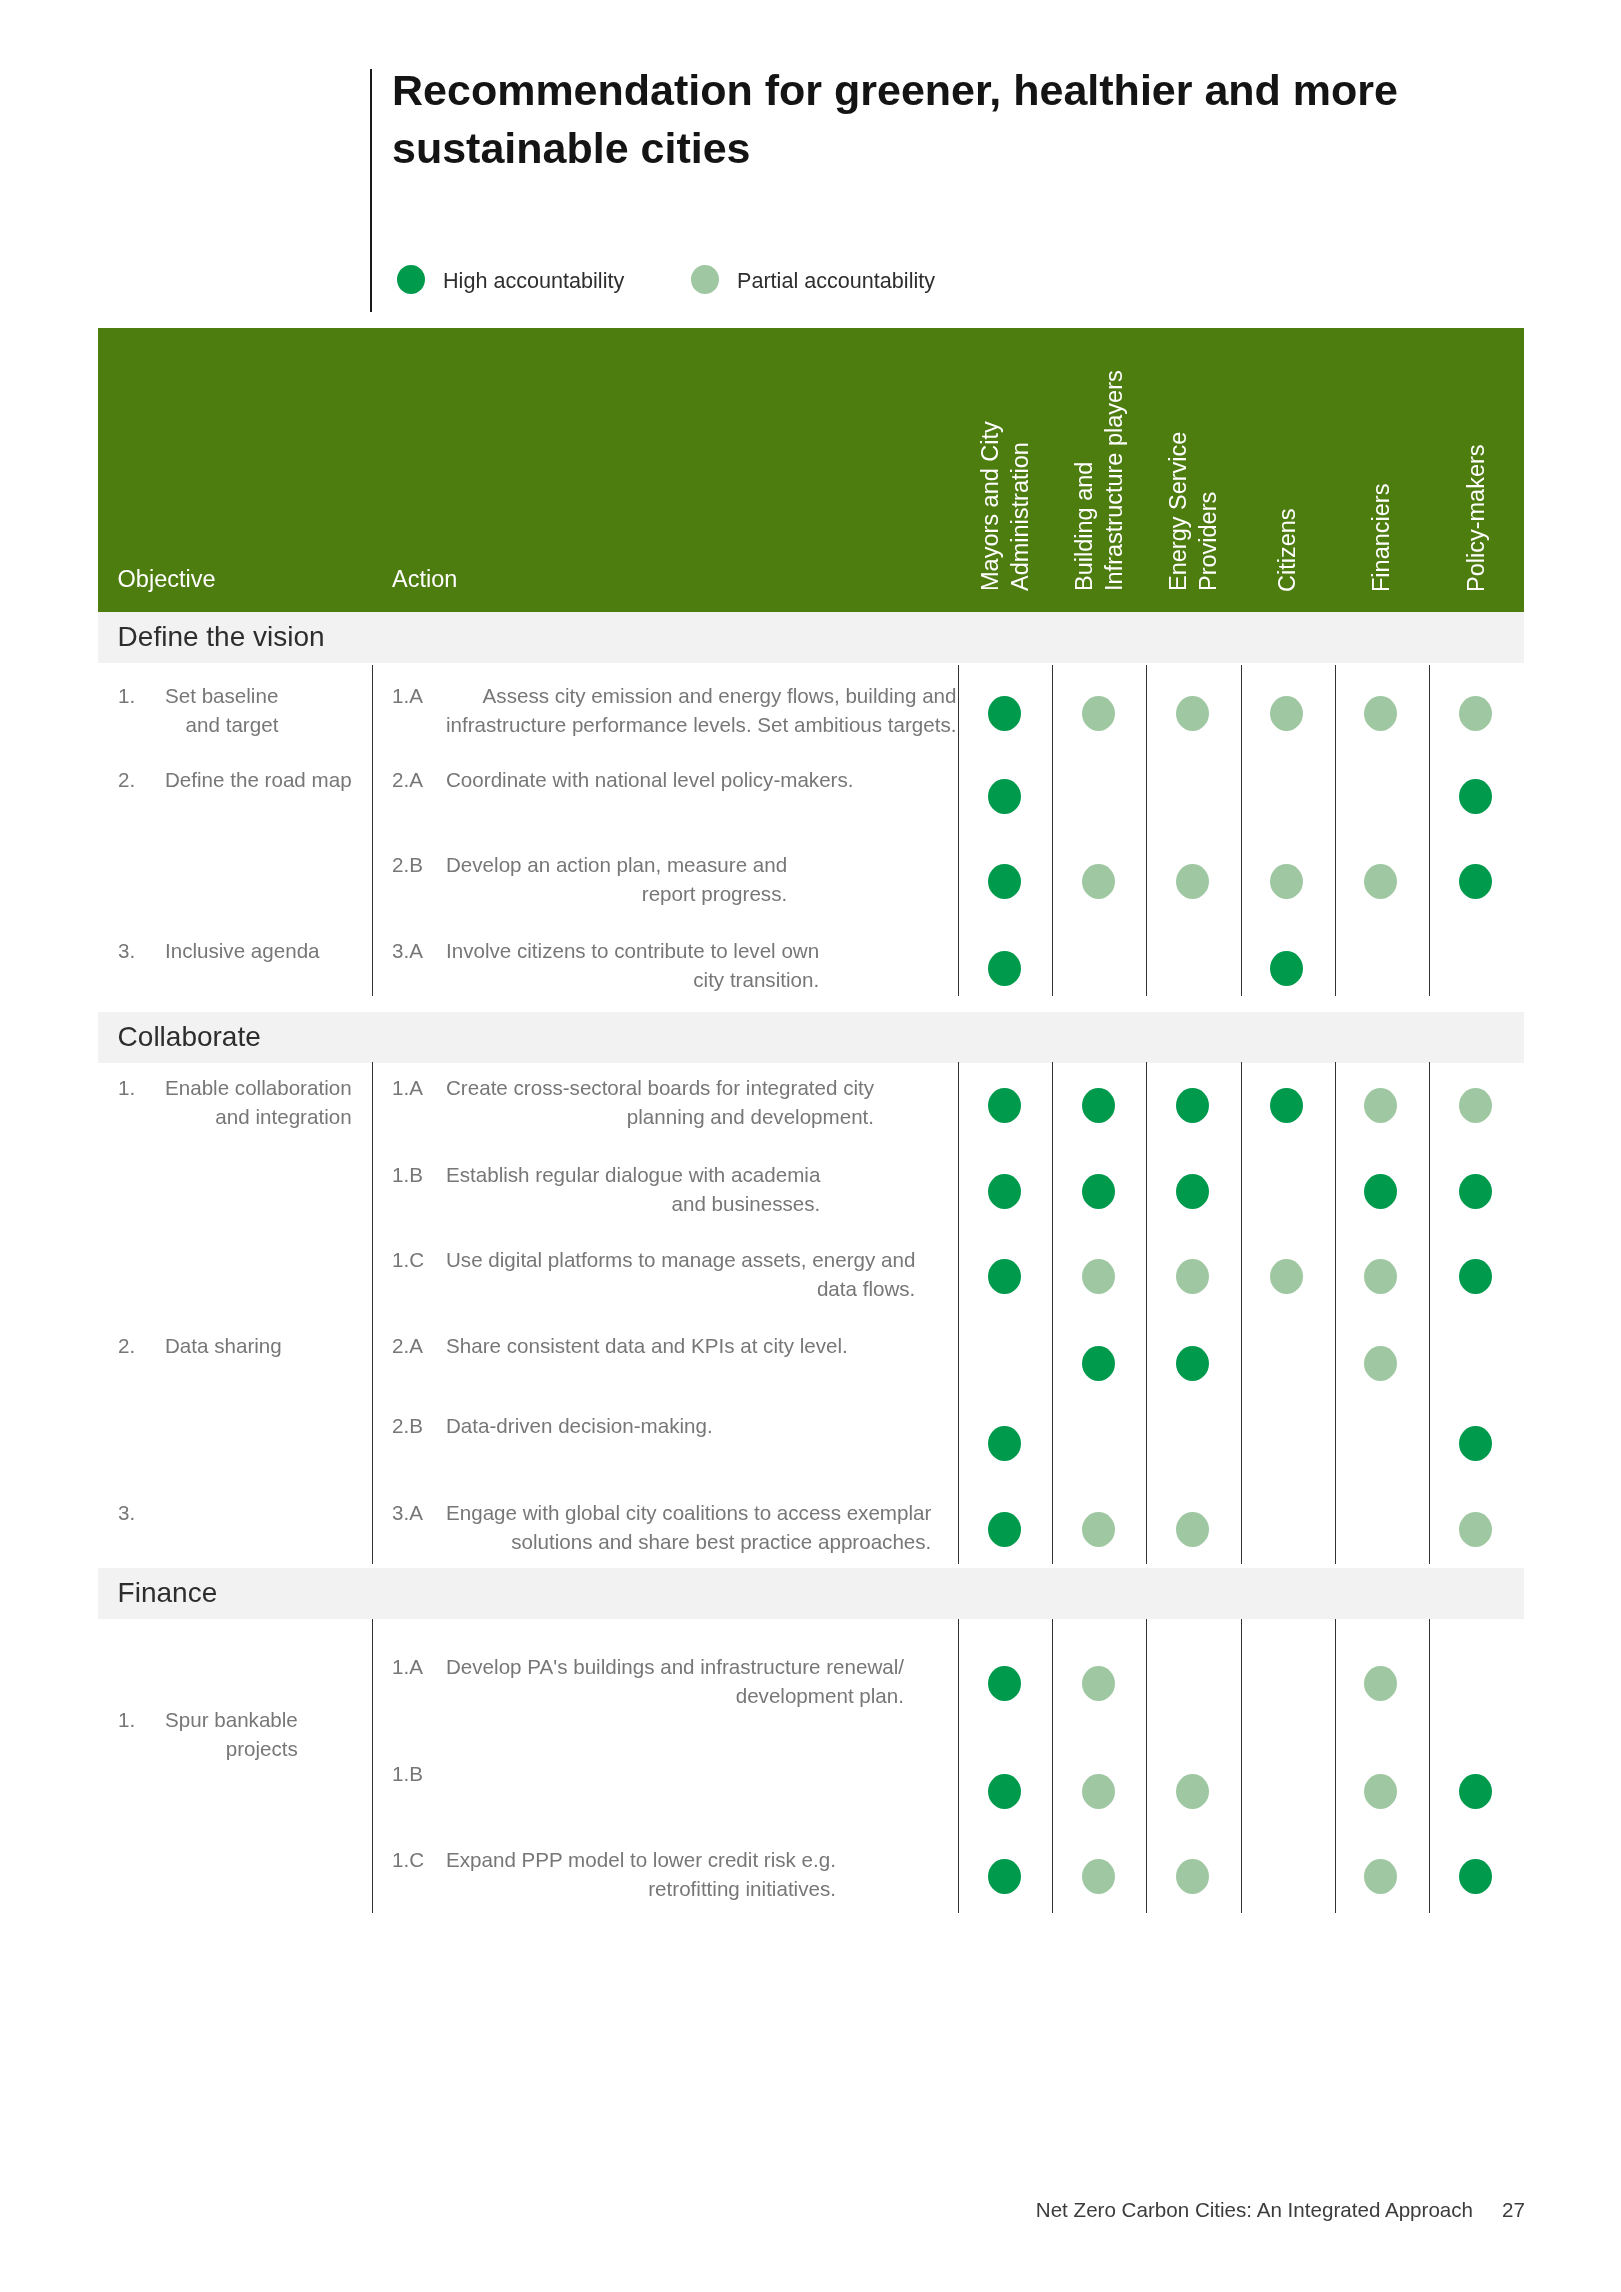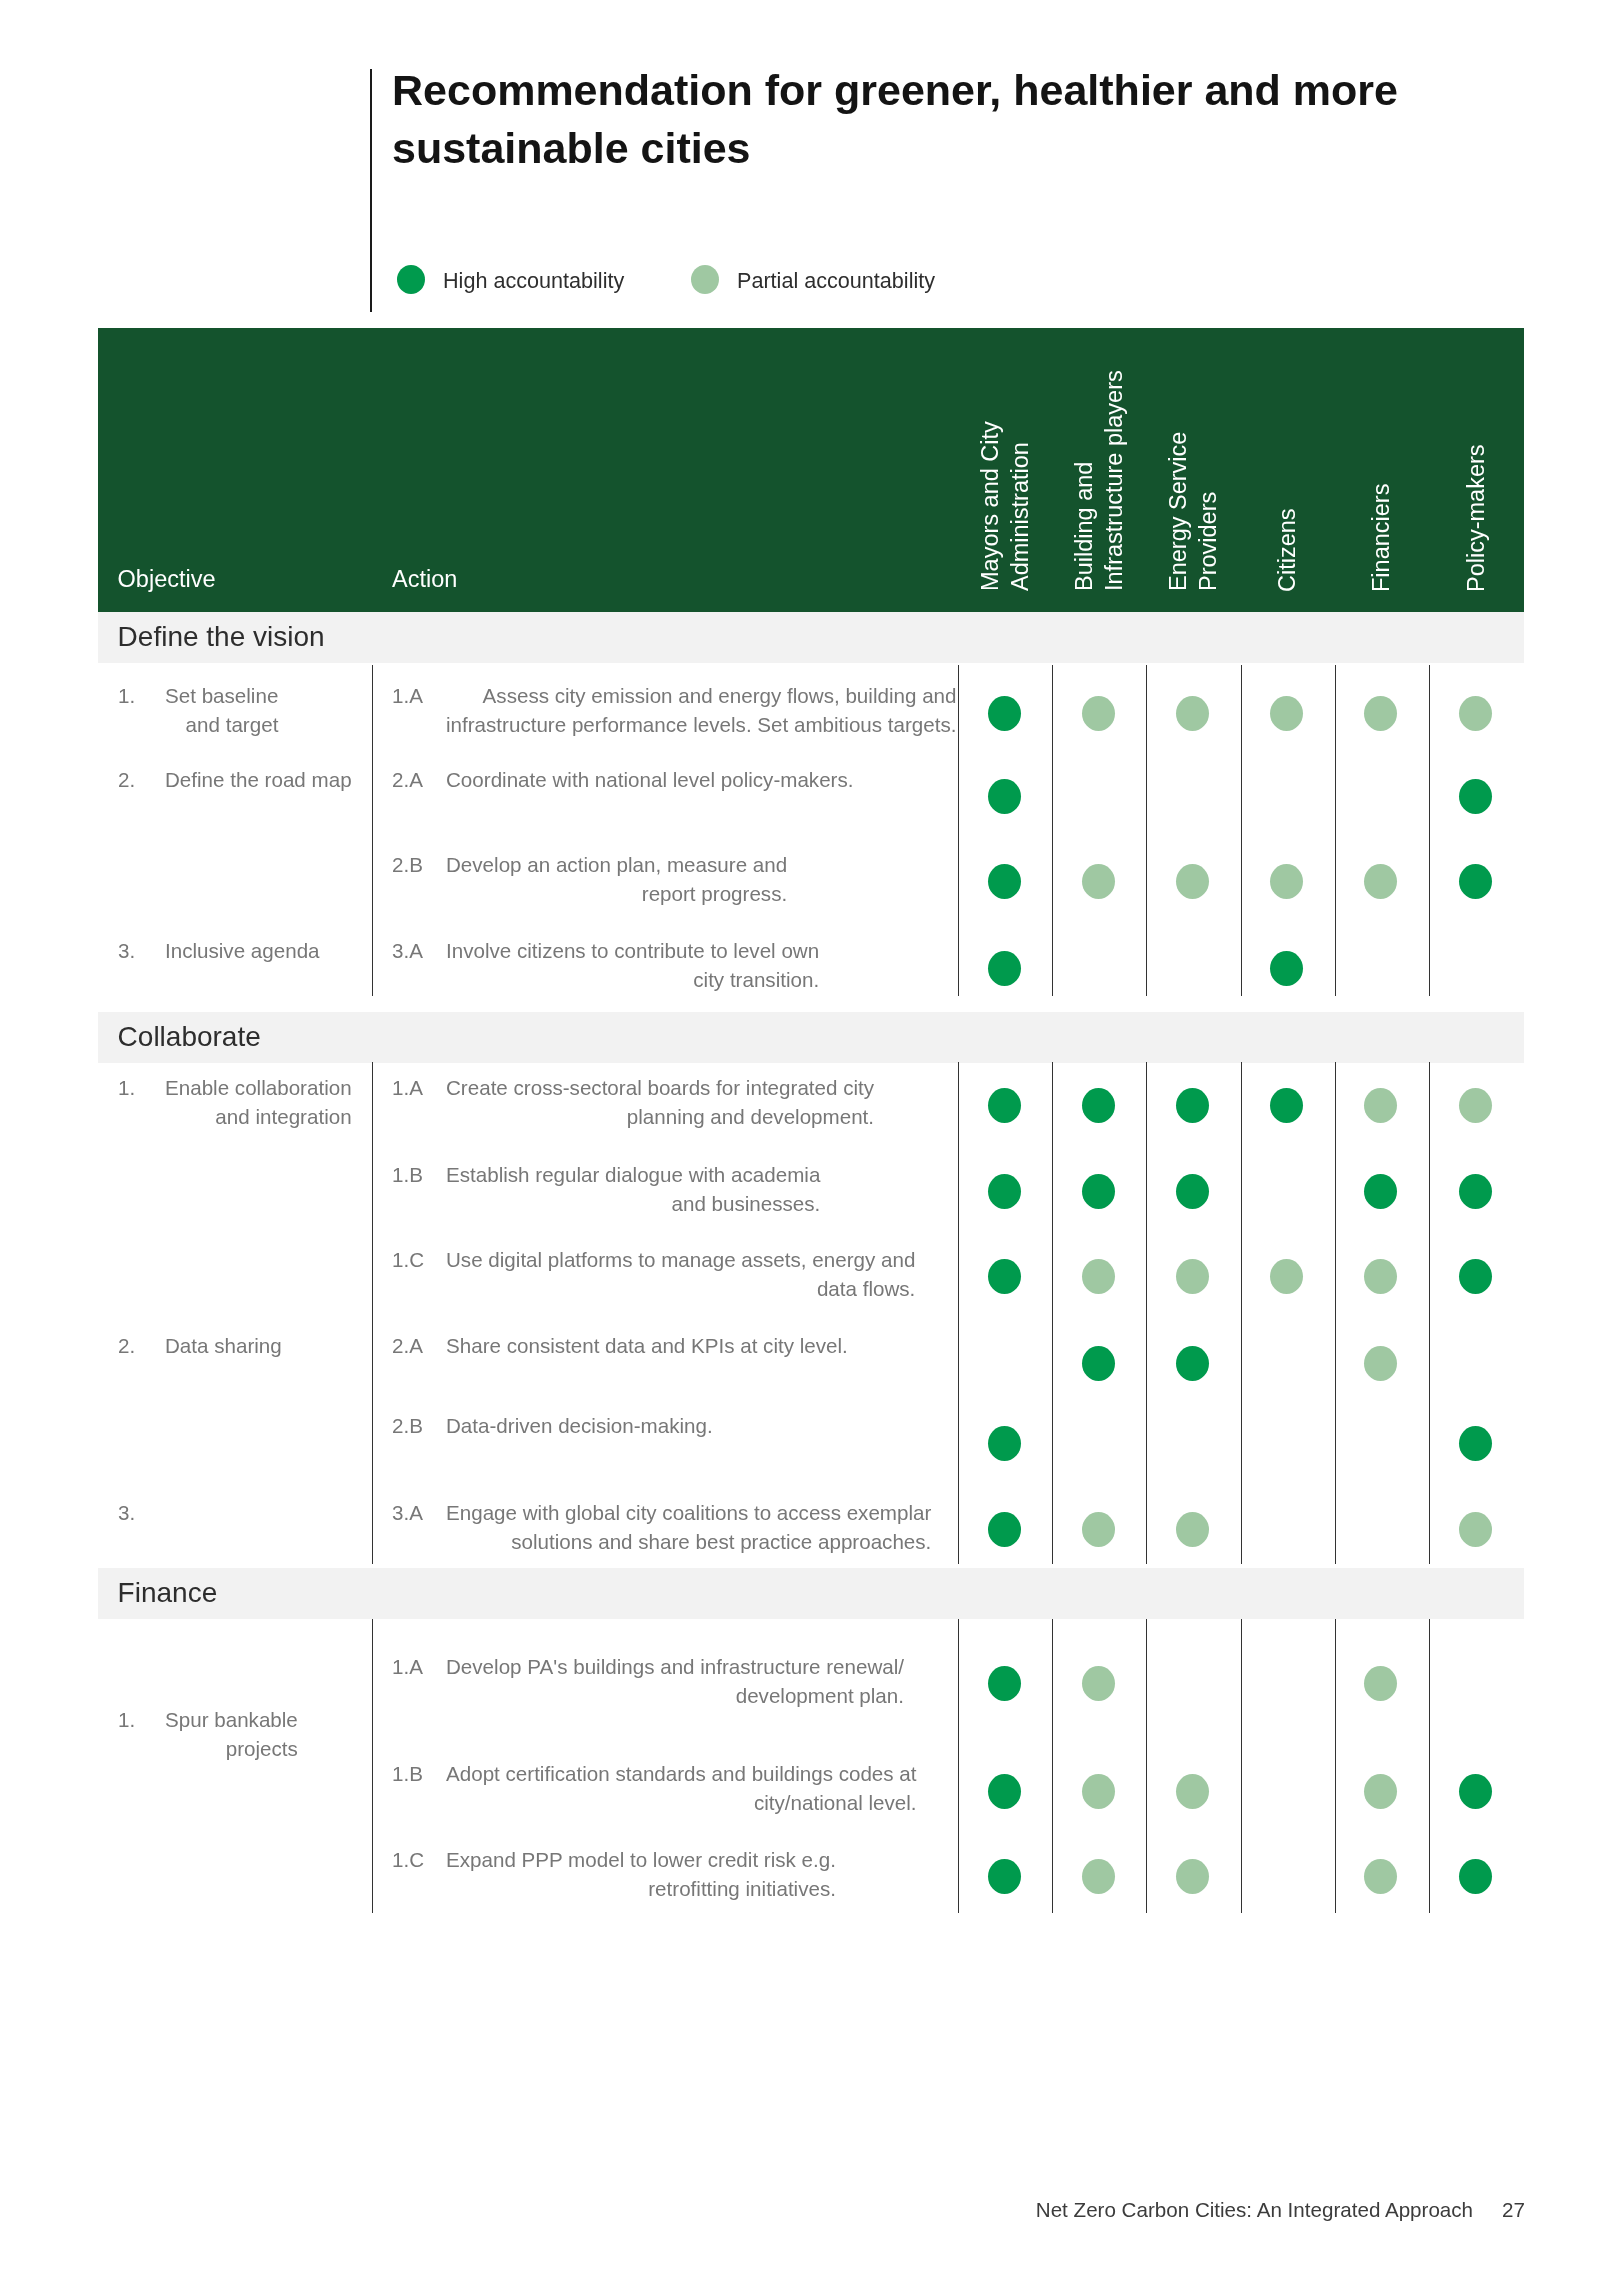--- a/index.html
+++ b/index.html
@@ -7,21 +7,21 @@
         font-family:"Liberation Sans", sans-serif;}
   .title-rule{position:absolute;left:370px;top:69px;width:2px;height:243px;background:#1a1a1a;}
   .title{position:absolute;left:392px;top:61px;width:1127px;margin:0;
          font-size:43px;line-height:58px;font-weight:700;color:#141414;}
   .legend-dot{position:absolute;top:265px;width:28px;height:29px;border-radius:50%;}
   .legend-dot.high{left:397px;background:#009a4d;}
   .legend-dot.partial{left:691px;background:#9fc8a2;}
   .legend-label{position:absolute;top:268px;font-size:21.6px;color:#2e2e2e;}
   .legend-label.l1{left:443px;}
   .legend-label.l2{left:737px;}
-  .table-header{position:absolute;left:98px;top:328px;width:1426px;height:308px;background:#14532d;}
+  .table-header{position:absolute;left:98px;top:328px;width:1426px;height:308px;background:#4d7c0f;}
   .th-objective{position:absolute;left:19.6px;top:238px;color:#ffffff;font-size:23.5px;}
   .th-action{position:absolute;left:294px;top:238px;color:#ffffff;font-size:23.5px;}
   #col-heads{position:absolute;left:0;top:0;}
   .rot-label{position:absolute;width:294px;transform-origin:0 100%;transform:rotate(-90deg);
              color:#ffffff;font-size:23.5px;line-height:30px;white-space:nowrap;text-align:left;}
   #table-body{position:absolute;left:0;top:0;width:100%;height:100%;text-align:right;}
   .band{position:absolute;left:98px;width:1426px;height:51px;background:#f2f2f2;}
   .bandtitle{position:absolute;left:19.6px;top:8.8px;font-size:28px;color:#2d2d2d;}
   .vline{position:absolute;width:1px;background:#333333;}
   .btxt{position:absolute;font-size:20.6px;line-height:29px;color:#777777;white-space:nowrap;}
@@ -222,24 +222,20 @@
       </div>
       <div class="btxt" style="left: 392px; top: 1652px;">1.A</div>
       <div class="btxt" style="left: 446px; top: 1652px;">
         <div>Develop PA's buildings and infrastructure renewal/</div>
         <div>development plan.</div>
       </div>
       <div class="dot" style="left: 988px; top: 1666px; background: rgb(0, 154, 77);"></div>
       <div class="dot" style="left: 1082px; top: 1666px; background: rgb(159, 200, 162);"></div>
       <div class="dot" style="left: 1364px; top: 1666px; background: rgb(159, 200, 162);"></div>
       <div class="btxt" style="left: 392px; top: 1759px;">1.B</div>
-      <div class="btxt" style="left: 446px; top: 1759px;">
-        <div>Adopt certification standards and buildings codes at</div>
-        <div>city/national level.</div>
-      </div>
       <div class="dot" style="left: 988px; top: 1774px; background: rgb(0, 154, 77);"></div>
       <div class="dot" style="left: 1082px; top: 1774px; background: rgb(159, 200, 162);"></div>
       <div class="dot" style="left: 1176px; top: 1774px; background: rgb(159, 200, 162);"></div>
       <div class="dot" style="left: 1364px; top: 1774px; background: rgb(159, 200, 162);"></div>
       <div class="dot" style="left: 1459px; top: 1774px; background: rgb(0, 154, 77);"></div>
       <div class="btxt" style="left: 392px; top: 1845px;">1.C</div>
       <div class="btxt" style="left: 446px; top: 1845px;">
         <div>Expand PPP model to lower credit risk e.g.</div>
         <div>retrofitting initiatives.</div>
       </div>

